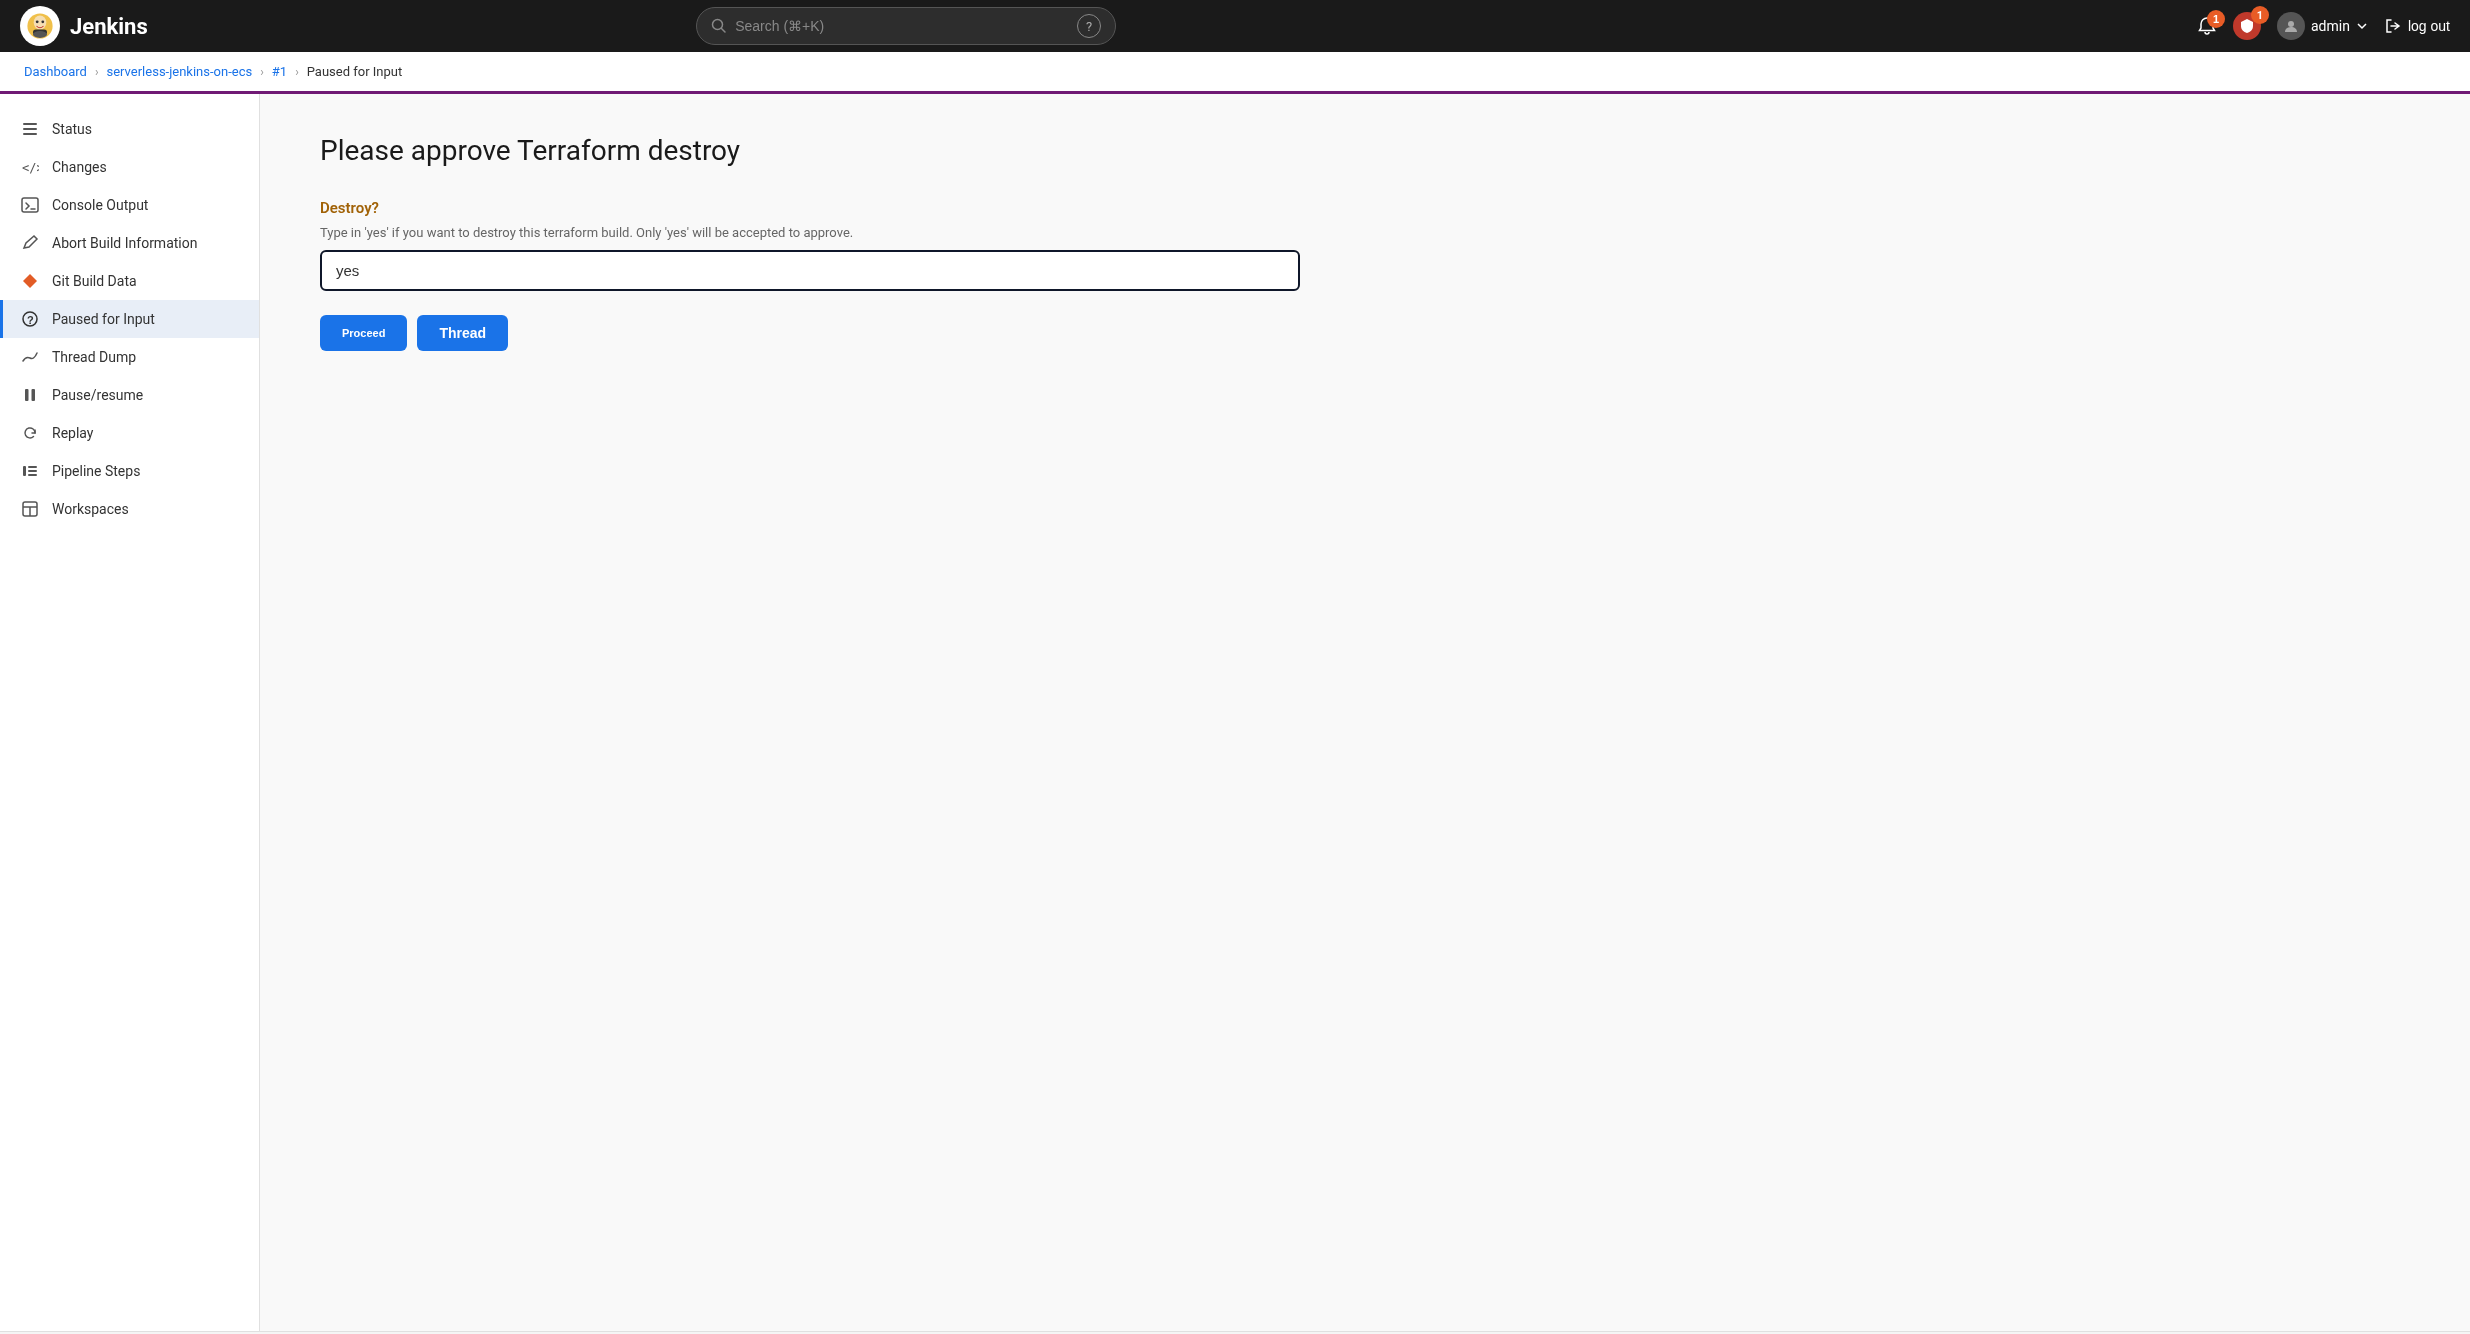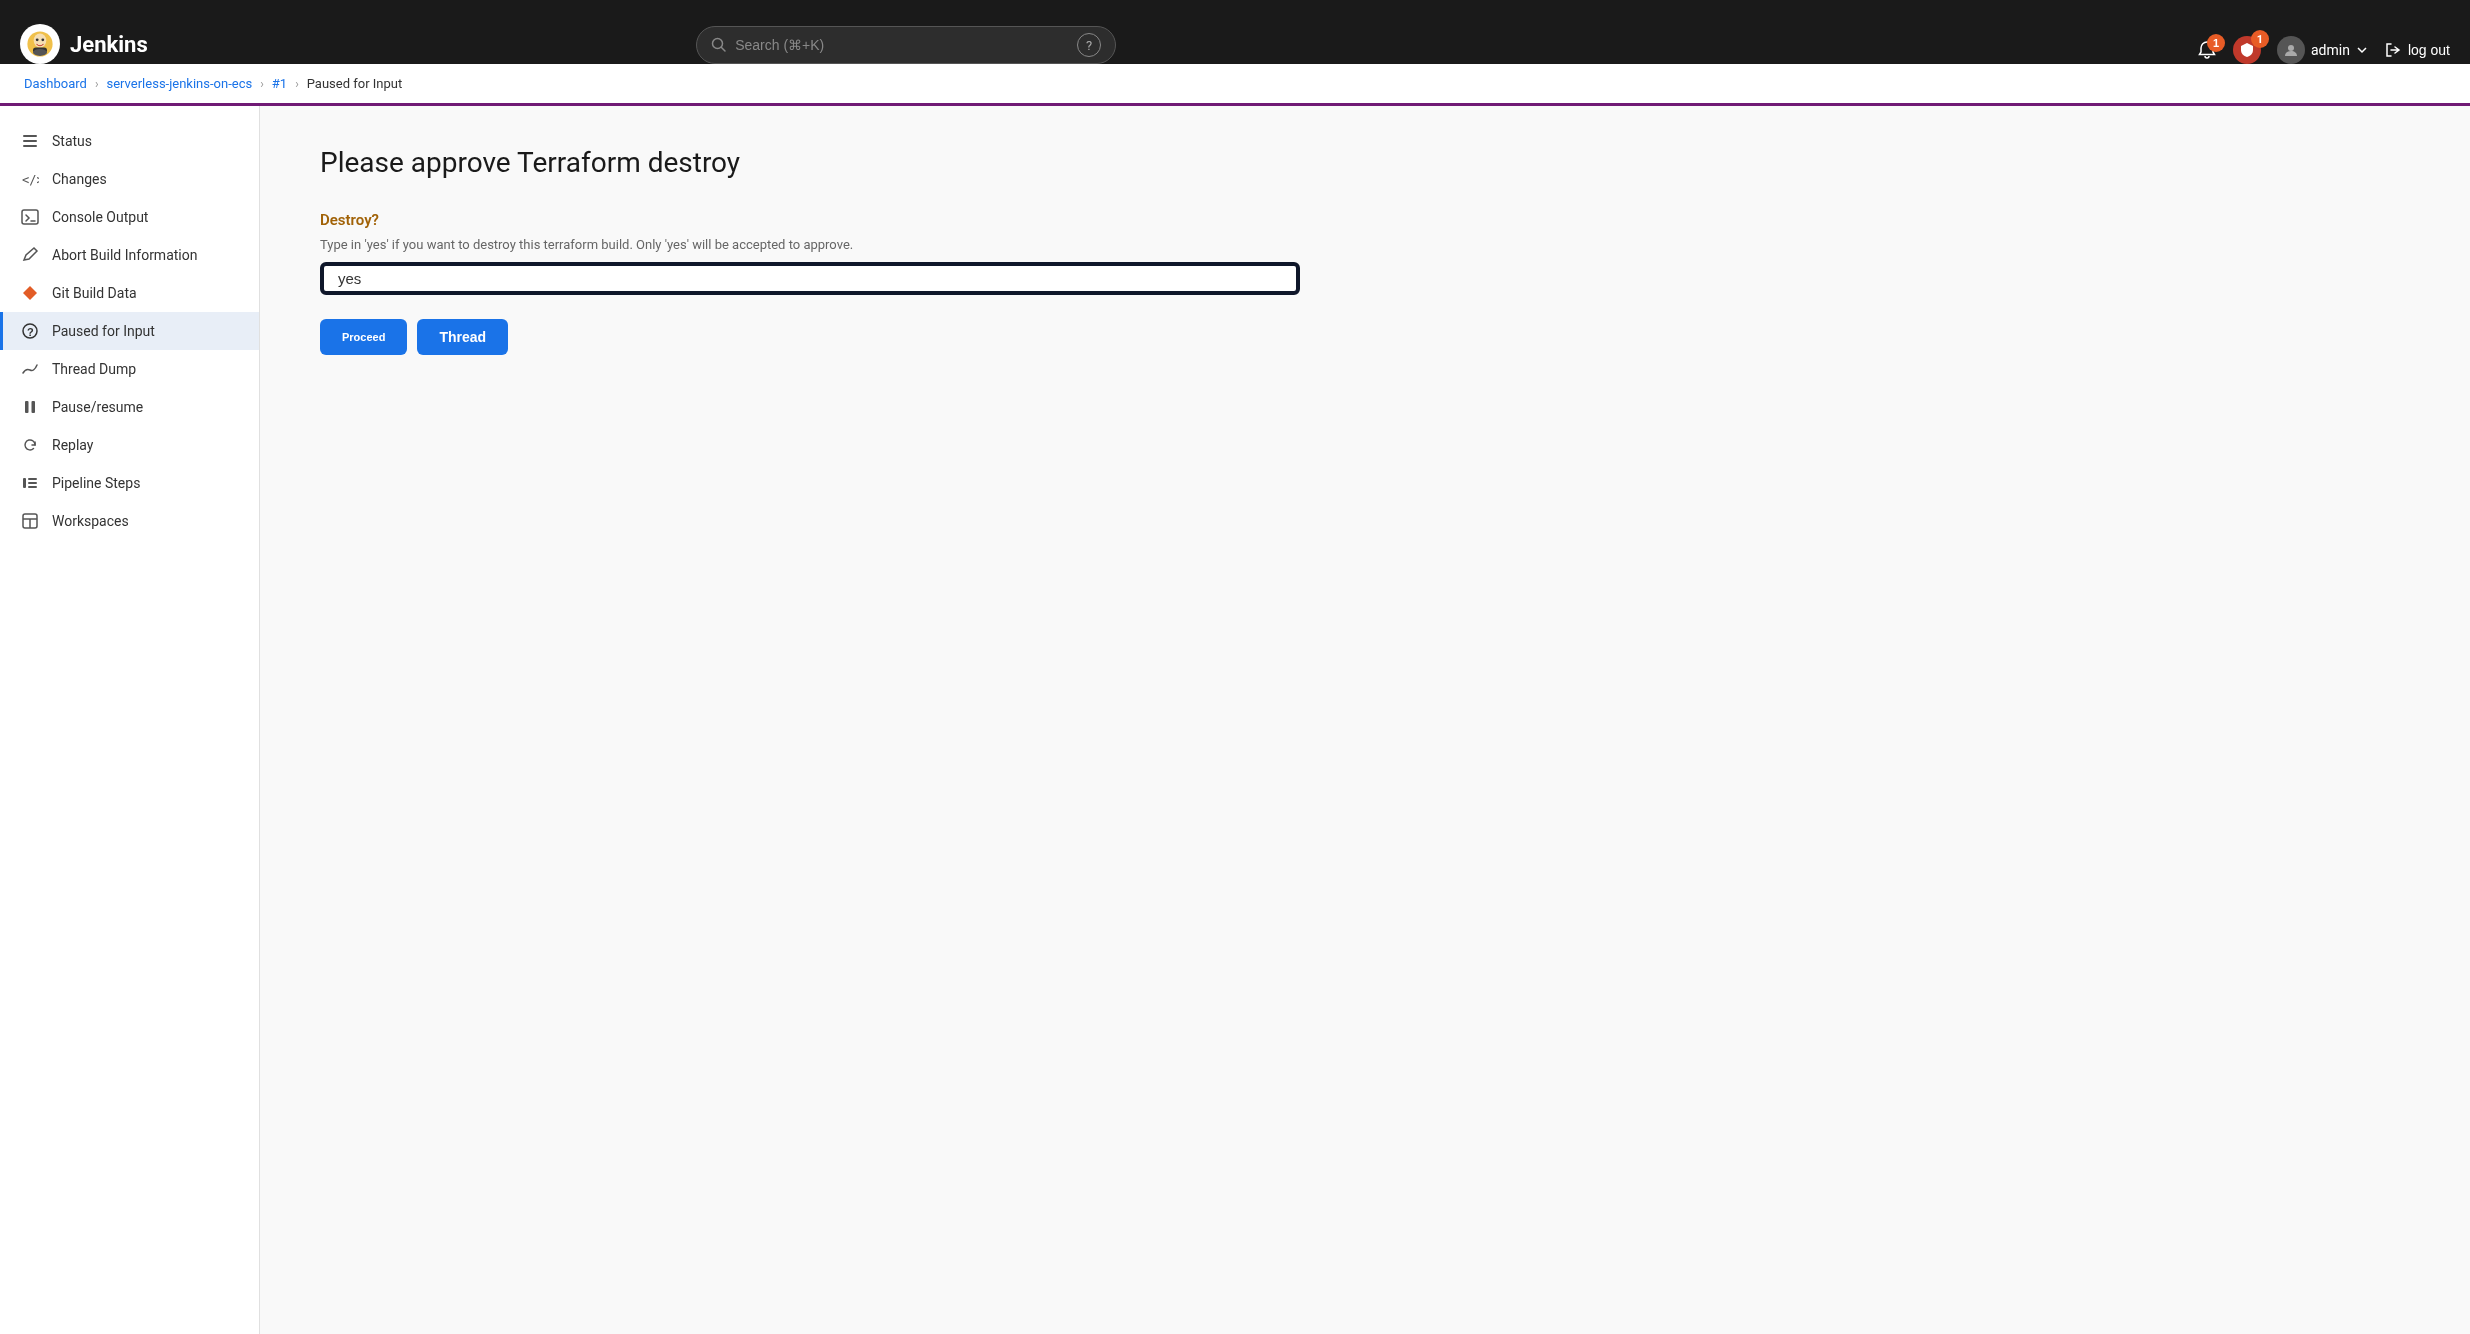--- a/index.html
+++ b/index.html
@@ -2,23 +2,23 @@
 <html><head>
   <meta charset="utf-8">
   <style>
     * { box-sizing: border-box; margin: 0; padding: 0; }
     body { font-family: -apple-system, BlinkMacSystemFont, 'Segoe UI', Roboto, sans-serif; background: #f5f5f5; color: #333; font-size: 14px; }
 
     
     .header {
       background: #1a1a1a;
       display: flex;
-      align-items: flex-end;
+      align-items: center;
       padding: 0 20px;
-      height: 64px;
+      height: 52px;
       gap: 16px;
     }
     .header-logo {
       display: flex;
       align-items: center;
       gap: 10px;
       color: white;
       font-size: 22px;
       font-weight: bold;
       text-decoration: none;
@@ -205,23 +205,23 @@
       color: #a16207;
     }
     .form-hint {
       font-size: 13px;
       color: #666;
       margin-bottom: 10px;
     }
     .form-input {
       width: 100%;
       max-width: 980px;
-      padding: 4px 14px;
+      padding: 10px 14px;
       font-size: 15px;
-      border: 4px solid #0f172a;
+      border: 2px solid #0f172a;
       border-radius: 6px;
       outline: none;
       background: white;
       color: #333;
     }
     .btn-row {
       display: flex;
       gap: 10px;
       margin-top: 24px;
     }

